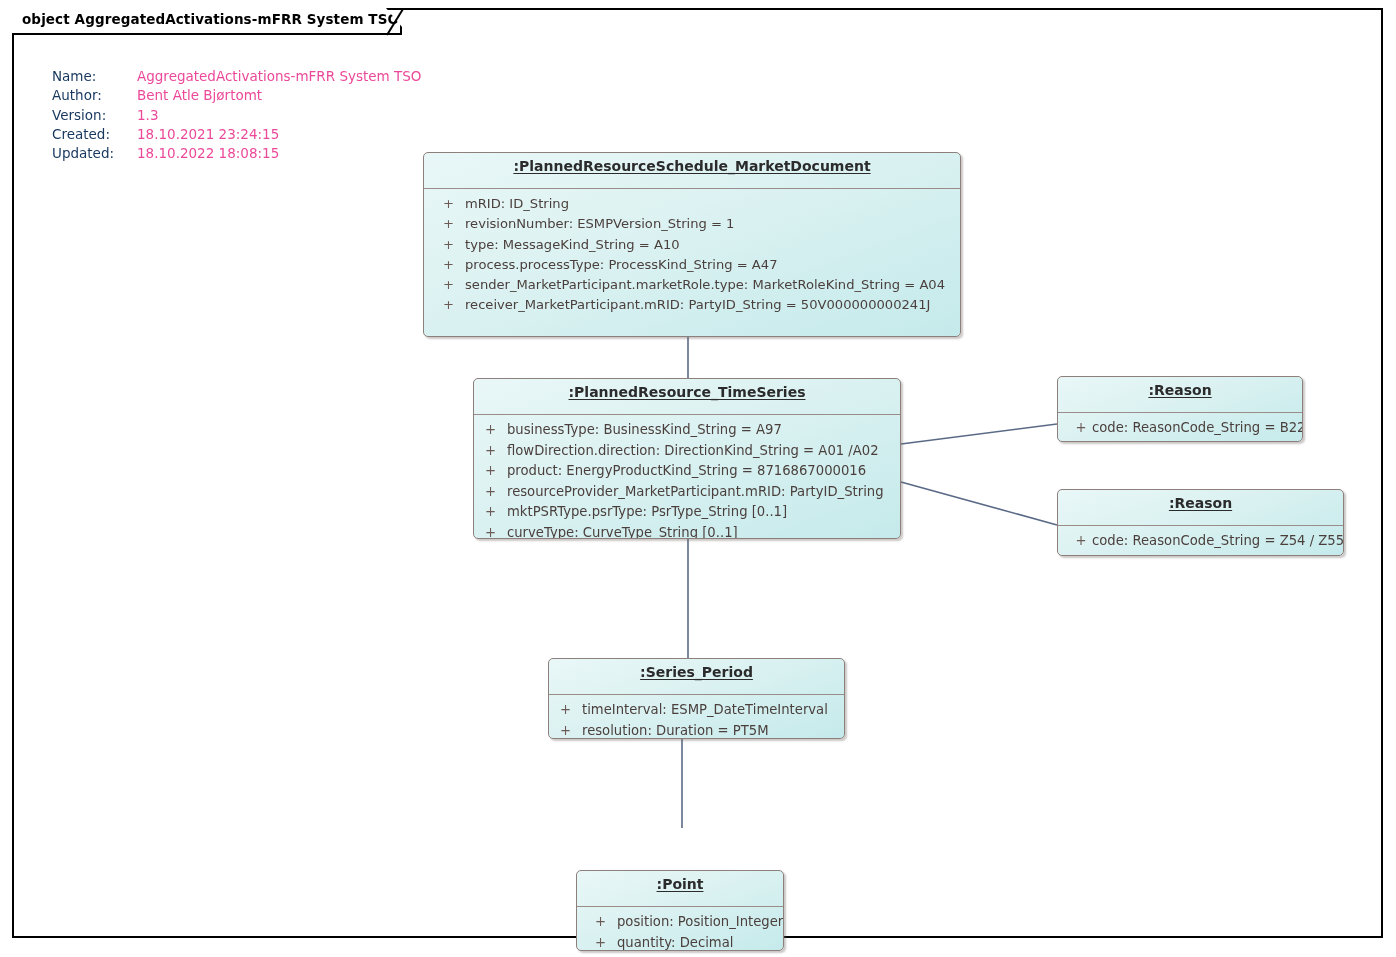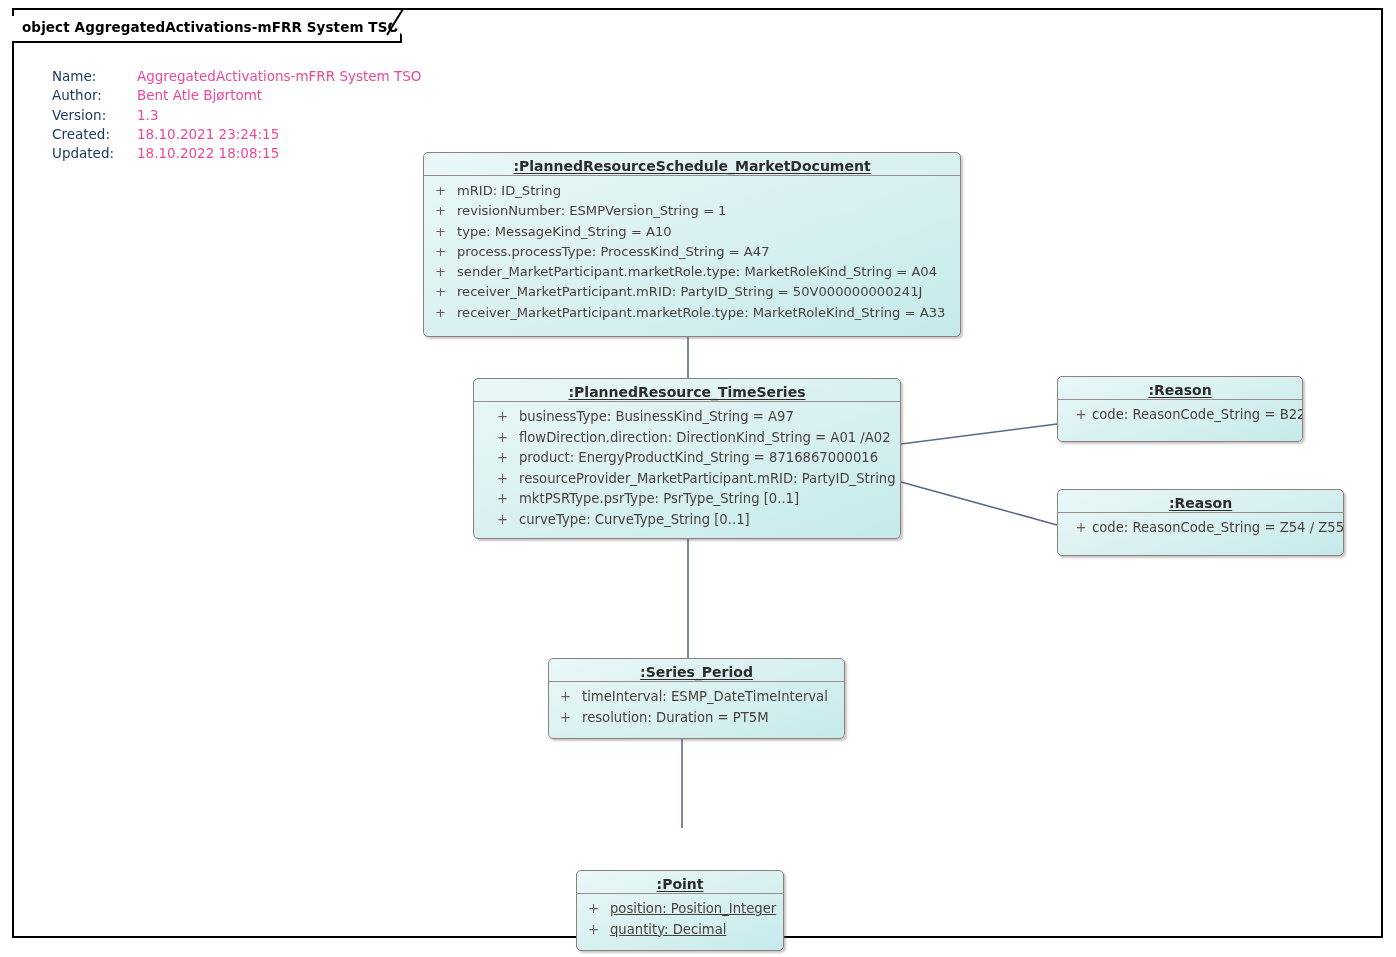--- a/index.html
+++ b/index.html
@@ -103,52 +103,52 @@
     overflow: hidden;
   }
   .obj-title {
     box-sizing: border-box;
     text-align: center;
     font-size: 14px;
     font-weight: bold;
     color: #2b2b2b;
     border-bottom: 1px solid #9a8d89;
     padding-top: 5px;
-    padding-bottom: 1px;
+    padding-bottom: 14px;
     white-space: nowrap;
     overflow: hidden;
   }
   .obj-title span {
     text-decoration: underline;
     text-underline-offset: 2px;
   }
   .obj-attrs {
     box-sizing: border-box;
     padding: 5px 0 5px 0;
   }
   .attr {
     display: block;
     font-size: 13.2px;
     line-height: 20.5px;
     color: #4a3f3c;
     white-space: nowrap;
-    padding-left: 11px;
+    padding-left: 19px;
   }
   .attr .vis {
     display: inline-block;
     width: 22px;
     color: #6b5a56;
   }
 
   
   #box-marketdocument .attr { font-size: 13.1px; line-height: 20.3px; }
-  #box-timeseries   .attr { padding-left: 23px; }
+  #box-timeseries   .attr { padding-left: 11px; }
   #box-reason1 .attr, #box-reason2 .attr { padding-left: 12px; text-align: center; }
   #box-seriesperiod .attr { padding-left: 11px; }
-  #box-point .attr { padding-left: 11px; text-decoration: underline; }
+  #box-point .attr { padding-left: 18px; }
 
   
   #connectors {
     position: absolute;
     left: 0;
     top: 0;
     width: 1396px;
     height: 957px;
     pointer-events: none;
   }
@@ -157,21 +157,21 @@
     stroke-width: 1.6;
   }
 </style>
 </head>
 <body>
 
 <div id="canvas">
 
   <div class="frame"></div>
 
-  <div class="frame-tab" id="frame-tab" style="width:390px;margin-top:8px;">
+  <div class="frame-tab" id="frame-tab" style="width:390px;">
     <div class="frame-tab-inner">
       <div class="frame-tab-label">object AggregatedActivations-mFRR System TSO</div>
     </div>
   </div>
   <div class="tab-slash">
     <svg width="22" height="28" viewBox="0 0 22 28">
       <line x1="1" y1="27" x2="17" y2="1" stroke="#000000" stroke-width="2"></line>
     </svg>
   </div>
 
@@ -205,21 +205,20 @@
     <div class="obj-title">
       <span>:PlannedResourceSchedule_MarketDocument</span>
     </div>
     <div class="obj-attrs">
       <span class="attr"><span class="vis">+</span><span>mRID: ID_String</span></span>
       <span class="attr"><span class="vis">+</span><span>revisionNumber: ESMPVersion_String = 1</span></span>
       <span class="attr"><span class="vis">+</span><span>type: MessageKind_String = A10</span></span>
       <span class="attr"><span class="vis">+</span><span>process.processType: ProcessKind_String = A47</span></span>
       <span class="attr"><span class="vis">+</span><span>sender_MarketParticipant.marketRole.type: MarketRoleKind_String = A04</span></span>
       <span class="attr"><span class="vis">+</span><span>receiver_MarketParticipant.mRID: PartyID_String = 50V000000000241J</span></span>
-      <span class="attr"><span class="vis">+</span><span>receiver_MarketParticipant.marketRole.type: MarketRoleKind_String = A33</span></span>
     </div>
   </div>
 
   <div class="obj" id="box-timeseries" style="left:473px; top:378px; width:428px; height:161px;">
     <div class="obj-title">
       <span>:PlannedResource_TimeSeries</span>
     </div>
     <div class="obj-attrs">
       <span class="attr"><span class="vis">+</span><span>businessType: BusinessKind_String = A97</span></span>
       <span class="attr"><span class="vis">+</span><span>flowDirection.direction: DirectionKind_String =  A01 /A02</span></span>

